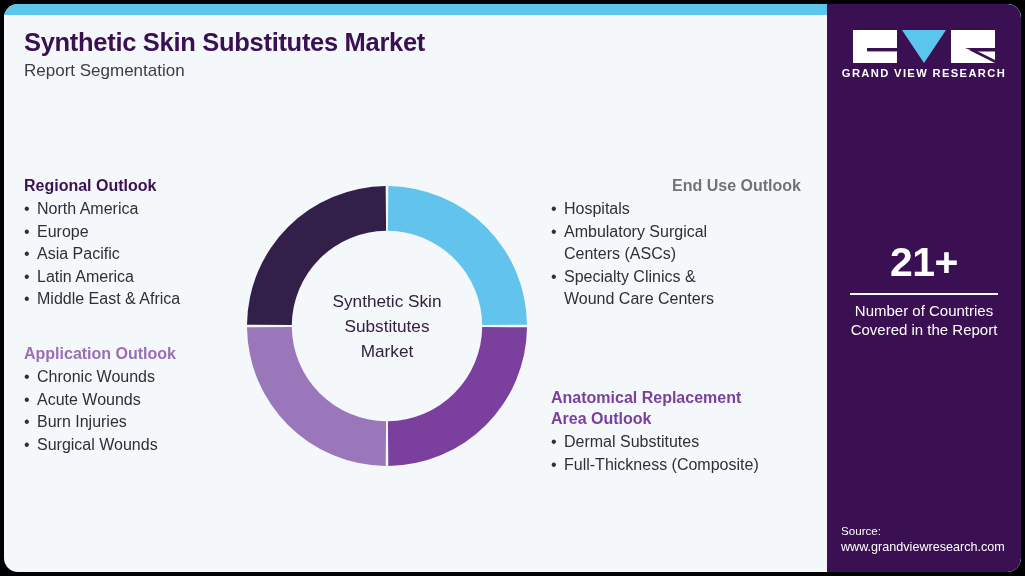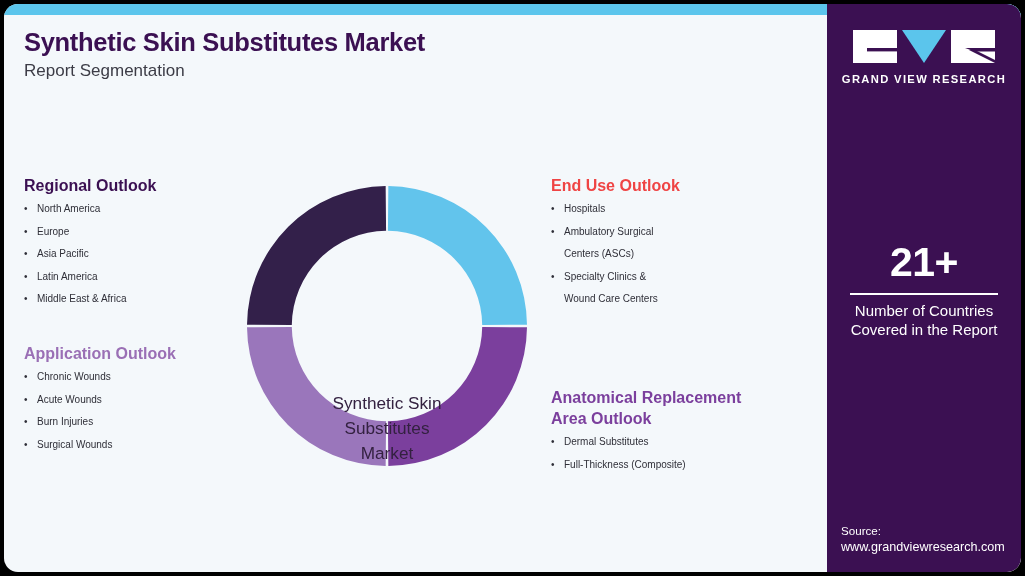--- a/index.html
+++ b/index.html
@@ -80,21 +80,21 @@
     font-weight: bold;
     line-height: 21px;
     white-space: pre-line;
   }
   .block ul {
     margin: 0;
     padding: 0;
     list-style: none;
   }
   .block li {
-    font-size: 10px;
+    font-size: 16px;
     line-height: 22.6px;
     color: #2f2f38;
     position: relative;
     padding-left: 13px;
     white-space: pre-line;
   }
   .block li::before {
     content: "\2022";
     position: absolute;
     left: 0;
@@ -118,21 +118,21 @@
   .donut-wrap svg { display: block; }
   .donut-center-text {
     position: absolute;
     left: 0;
     top: 0;
     width: 280px;
     height: 280px;
     display: flex;
     flex-direction: column;
     align-items: center;
-    justify-content: flex-end;
+    justify-content: center;
     pointer-events: none;
   }
   .donut-center-text span {
     font-size: 17.2px;
     line-height: 25px;
     color: #332140;
     text-align: center;
   }
 
   
@@ -150,21 +150,21 @@
     position: absolute;
     left: 0;
     top: 26px;
     width: 194px;
     display: flex;
     flex-direction: column;
     align-items: center;
   }
   .logo-mark { display: block; }
   .logo-word {
-    margin-top: 10px;
+    margin-top: 4px;
     font-size: 11.2px;
     font-weight: bold;
     letter-spacing: 1.35px;
     color: #ffffff;
     white-space: nowrap;
   }
 
   .stat-wrap {
     position: absolute;
     left: 0;
@@ -237,21 +237,21 @@
         <h3 style="color:#9a6fb5;">Application Outlook</h3>
         <ul>
           <li>Chronic Wounds</li>
           <li>Acute Wounds</li>
           <li>Burn Injuries</li>
           <li>Surgical Wounds</li>
         </ul>
       </div>
 
       <div class="block" id="block-enduse">
-        <h3 style="color:#ef4444;">End Use Outlook</h3>
+        <h3 style="color:#737373;text-align:right;">End Use Outlook</h3>
         <ul>
           <li>Hospitals</li>
           <li>Ambulatory Surgical
 Centers (ASCs)</li>
           <li>Specialty Clinics &amp;
 Wound Care Centers</li>
         </ul>
       </div>
 
       <div class="block" id="block-anatomical">

